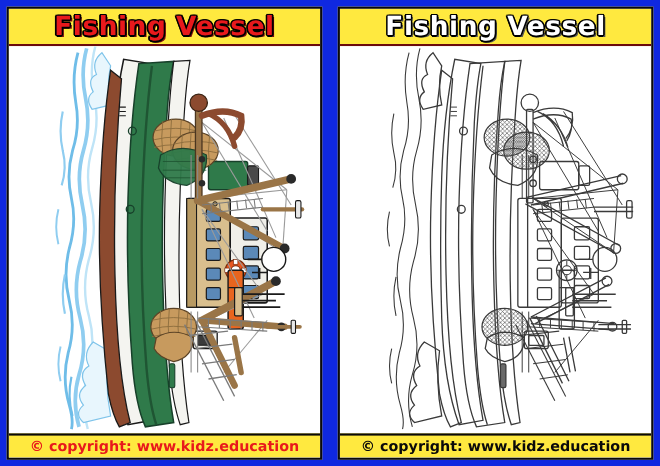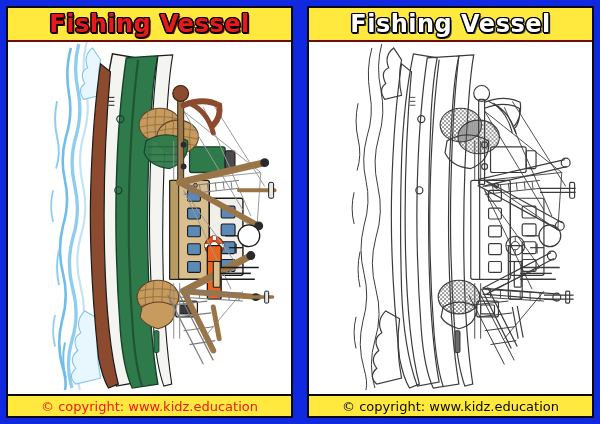--- a/index.html
+++ b/index.html
@@ -72,21 +72,21 @@
     height: 22px;
     background: #ffe93f;
     border-top: 2px solid #0a0a0a;
     box-sizing: border-box;
     display: flex;
     align-items: center;
     justify-content: center;
   }
   .footer-text {
     font-size: 13px;
-    font-weight: normal;
+    font-weight: bold;
     line-height: 1;
     font-family: "DejaVu Sans", sans-serif;
   }
   .footer-red   { color: #e8191c; }
   .footer-black { color: #0a0a0a; }
 
   .art-area {
     position: absolute;
     left: 0; right: 0;
     top: 34px; bottom: 22px;

